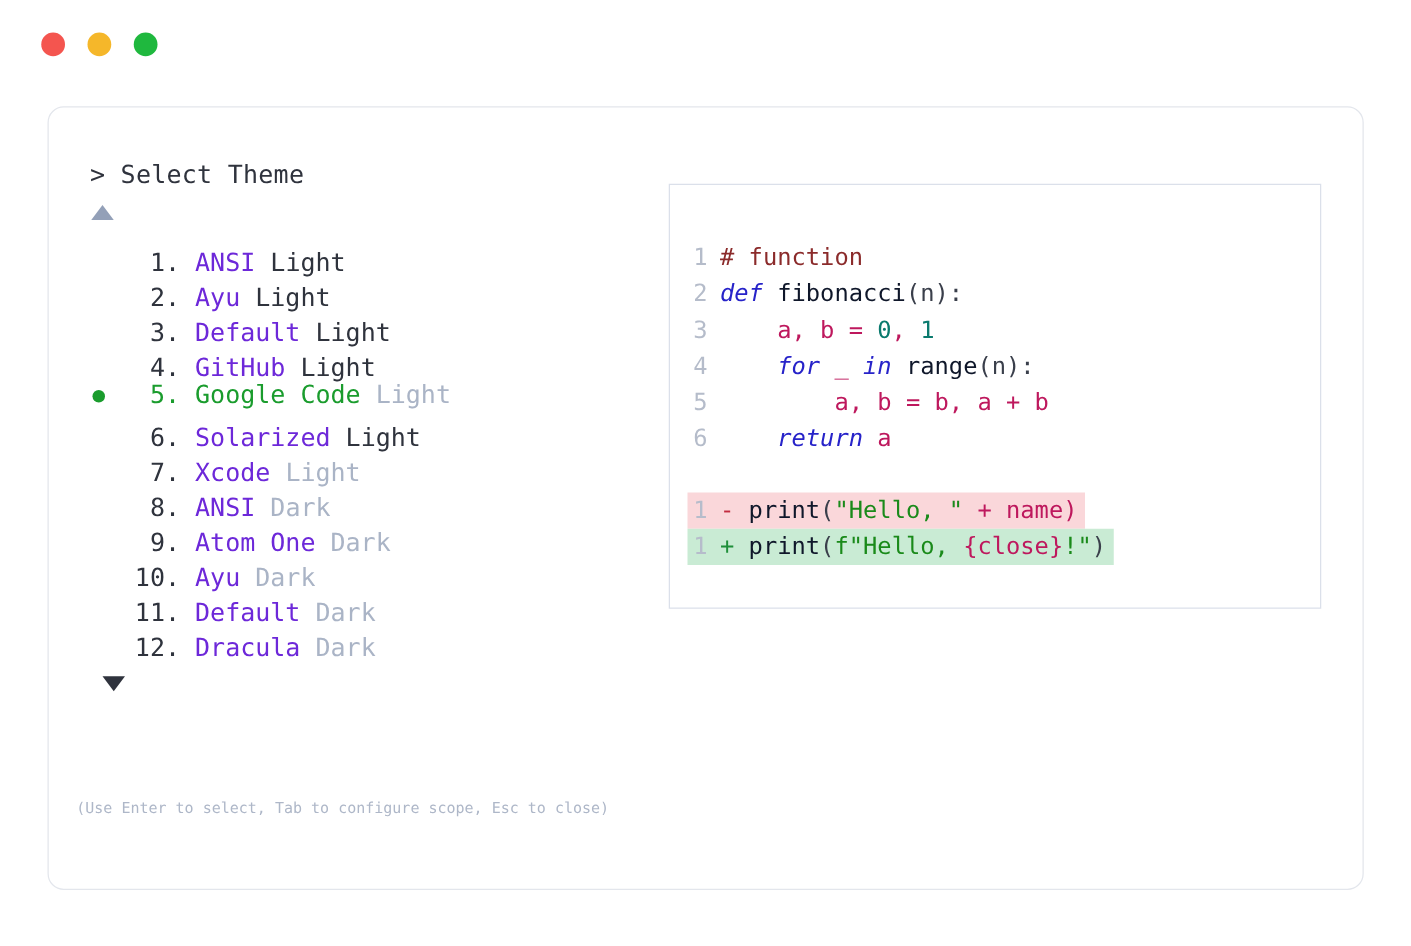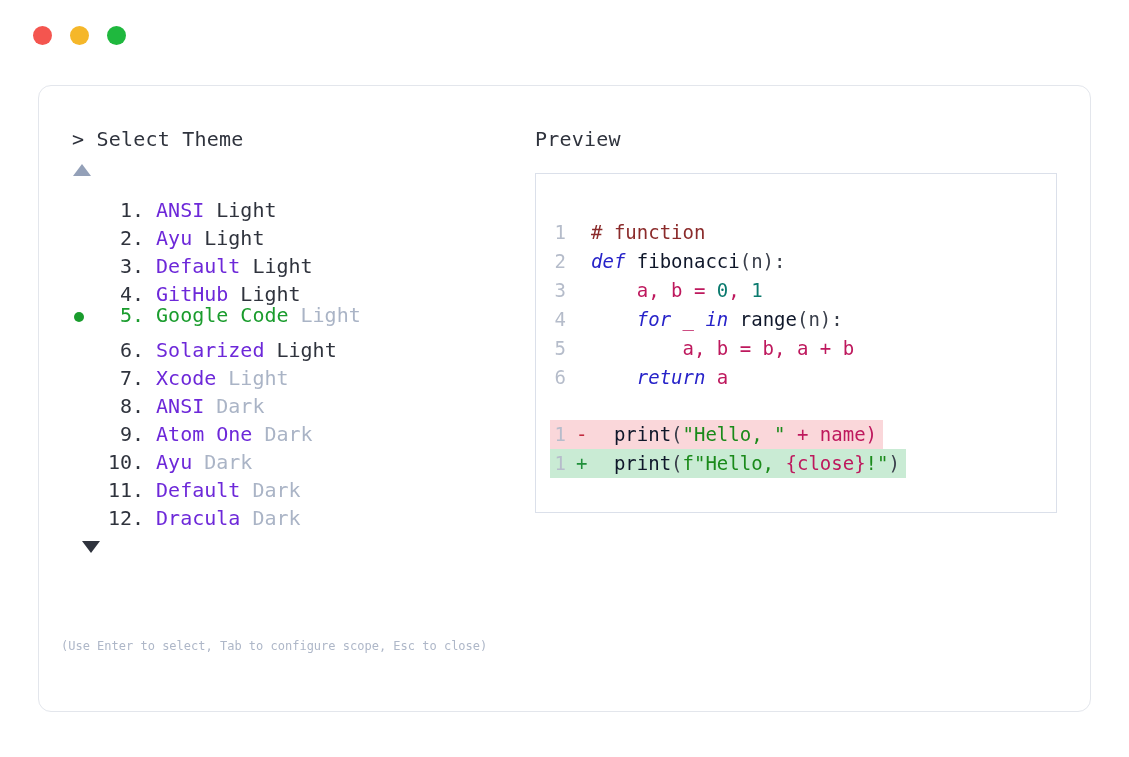--- a/index.html
+++ b/index.html
@@ -157,21 +157,21 @@
     line-height: 29px;
     white-space: pre;
   }
   .ln {
     width: 16px;
     flex: 0 0 16px;
     text-align: right;
     color: #b5bcca;
     margin-right: 10px;
   }
-  .code-text { color: #3a3f4b; margin-left: 15px; }
+  .code-text { color: #3a3f4b; }
 
   
   .tok-comment  { color: #8b2b2b; }
   .tok-keyword  { color: #2723c9; font-style: italic; }
   .tok-func     { color: #0f172a; }
   .tok-number   { color: #0a7a6e; }
   .tok-string   { color: #1a8a1a; }
   .tok-plain    { color: #be185d; }
   .tok-punct    { color: #3a3f4b; }
 
@@ -230,21 +230,20 @@
           <li class="theme-row variant-muted"><span class="bullet-cell"></span><span class="row-index"> 8.</span><span class="row-dotspace"> </span><span class="row-name">ANSI</span><span class="row-variant"> Dark</span></li>
           <li class="theme-row variant-muted"><span class="bullet-cell"></span><span class="row-index"> 9.</span><span class="row-dotspace"> </span><span class="row-name">Atom One</span><span class="row-variant"> Dark</span></li>
           <li class="theme-row variant-muted"><span class="bullet-cell"></span><span class="row-index">10.</span><span class="row-dotspace"> </span><span class="row-name">Ayu</span><span class="row-variant"> Dark</span></li>
           <li class="theme-row variant-muted"><span class="bullet-cell"></span><span class="row-index">11.</span><span class="row-dotspace"> </span><span class="row-name">Default</span><span class="row-variant"> Dark</span></li>
           <li class="theme-row variant-muted"><span class="bullet-cell"></span><span class="row-index">12.</span><span class="row-dotspace"> </span><span class="row-name">Dracula</span><span class="row-variant"> Dark</span></li>
         </ul>
       <div class="arrow-down"></div>
     </div>
 
     <div class="col-right">
-      <div class="panel-heading">Preview</div>
       <div class="preview-box">
         <div class="code-area">
             <div class="code-line"><span class="ln">1</span><span class="code-text"><span class="tok-comment"># function</span></span></div>
             <div class="code-line"><span class="ln">2</span><span class="code-text"><span class="tok-keyword">def </span><span class="tok-func">fibonacci</span><span class="tok-punct">(n):</span></span></div>
             <div class="code-line"><span class="ln">3</span><span class="code-text"><span class="tok-plain">    a, b = </span><span class="tok-number">0</span><span class="tok-plain">, </span><span class="tok-number">1</span></span></div>
             <div class="code-line"><span class="ln">4</span><span class="code-text"><span class="tok-plain">    </span><span class="tok-keyword">for</span><span class="tok-plain"> _ </span><span class="tok-keyword">in</span><span class="tok-plain"> </span><span class="tok-func">range</span><span class="tok-punct">(n):</span></span></div>
             <div class="code-line"><span class="ln">5</span><span class="code-text"><span class="tok-plain">        a, b = b, a + b</span></span></div>
             <div class="code-line"><span class="ln">6</span><span class="code-text"><span class="tok-plain">    </span><span class="tok-keyword">return</span><span class="tok-plain"> a</span></span></div>
             <div class="diff-block">
               <div class="diff-line diff-del"><span class="ln">1</span><span class="marker-del">- </span><span class="code-text diff-pad"><span class="tok-func">print</span><span class="tok-punct">(</span><span class="tok-string">"Hello, "</span><span class="tok-plain"> + name)</span></span></div>

